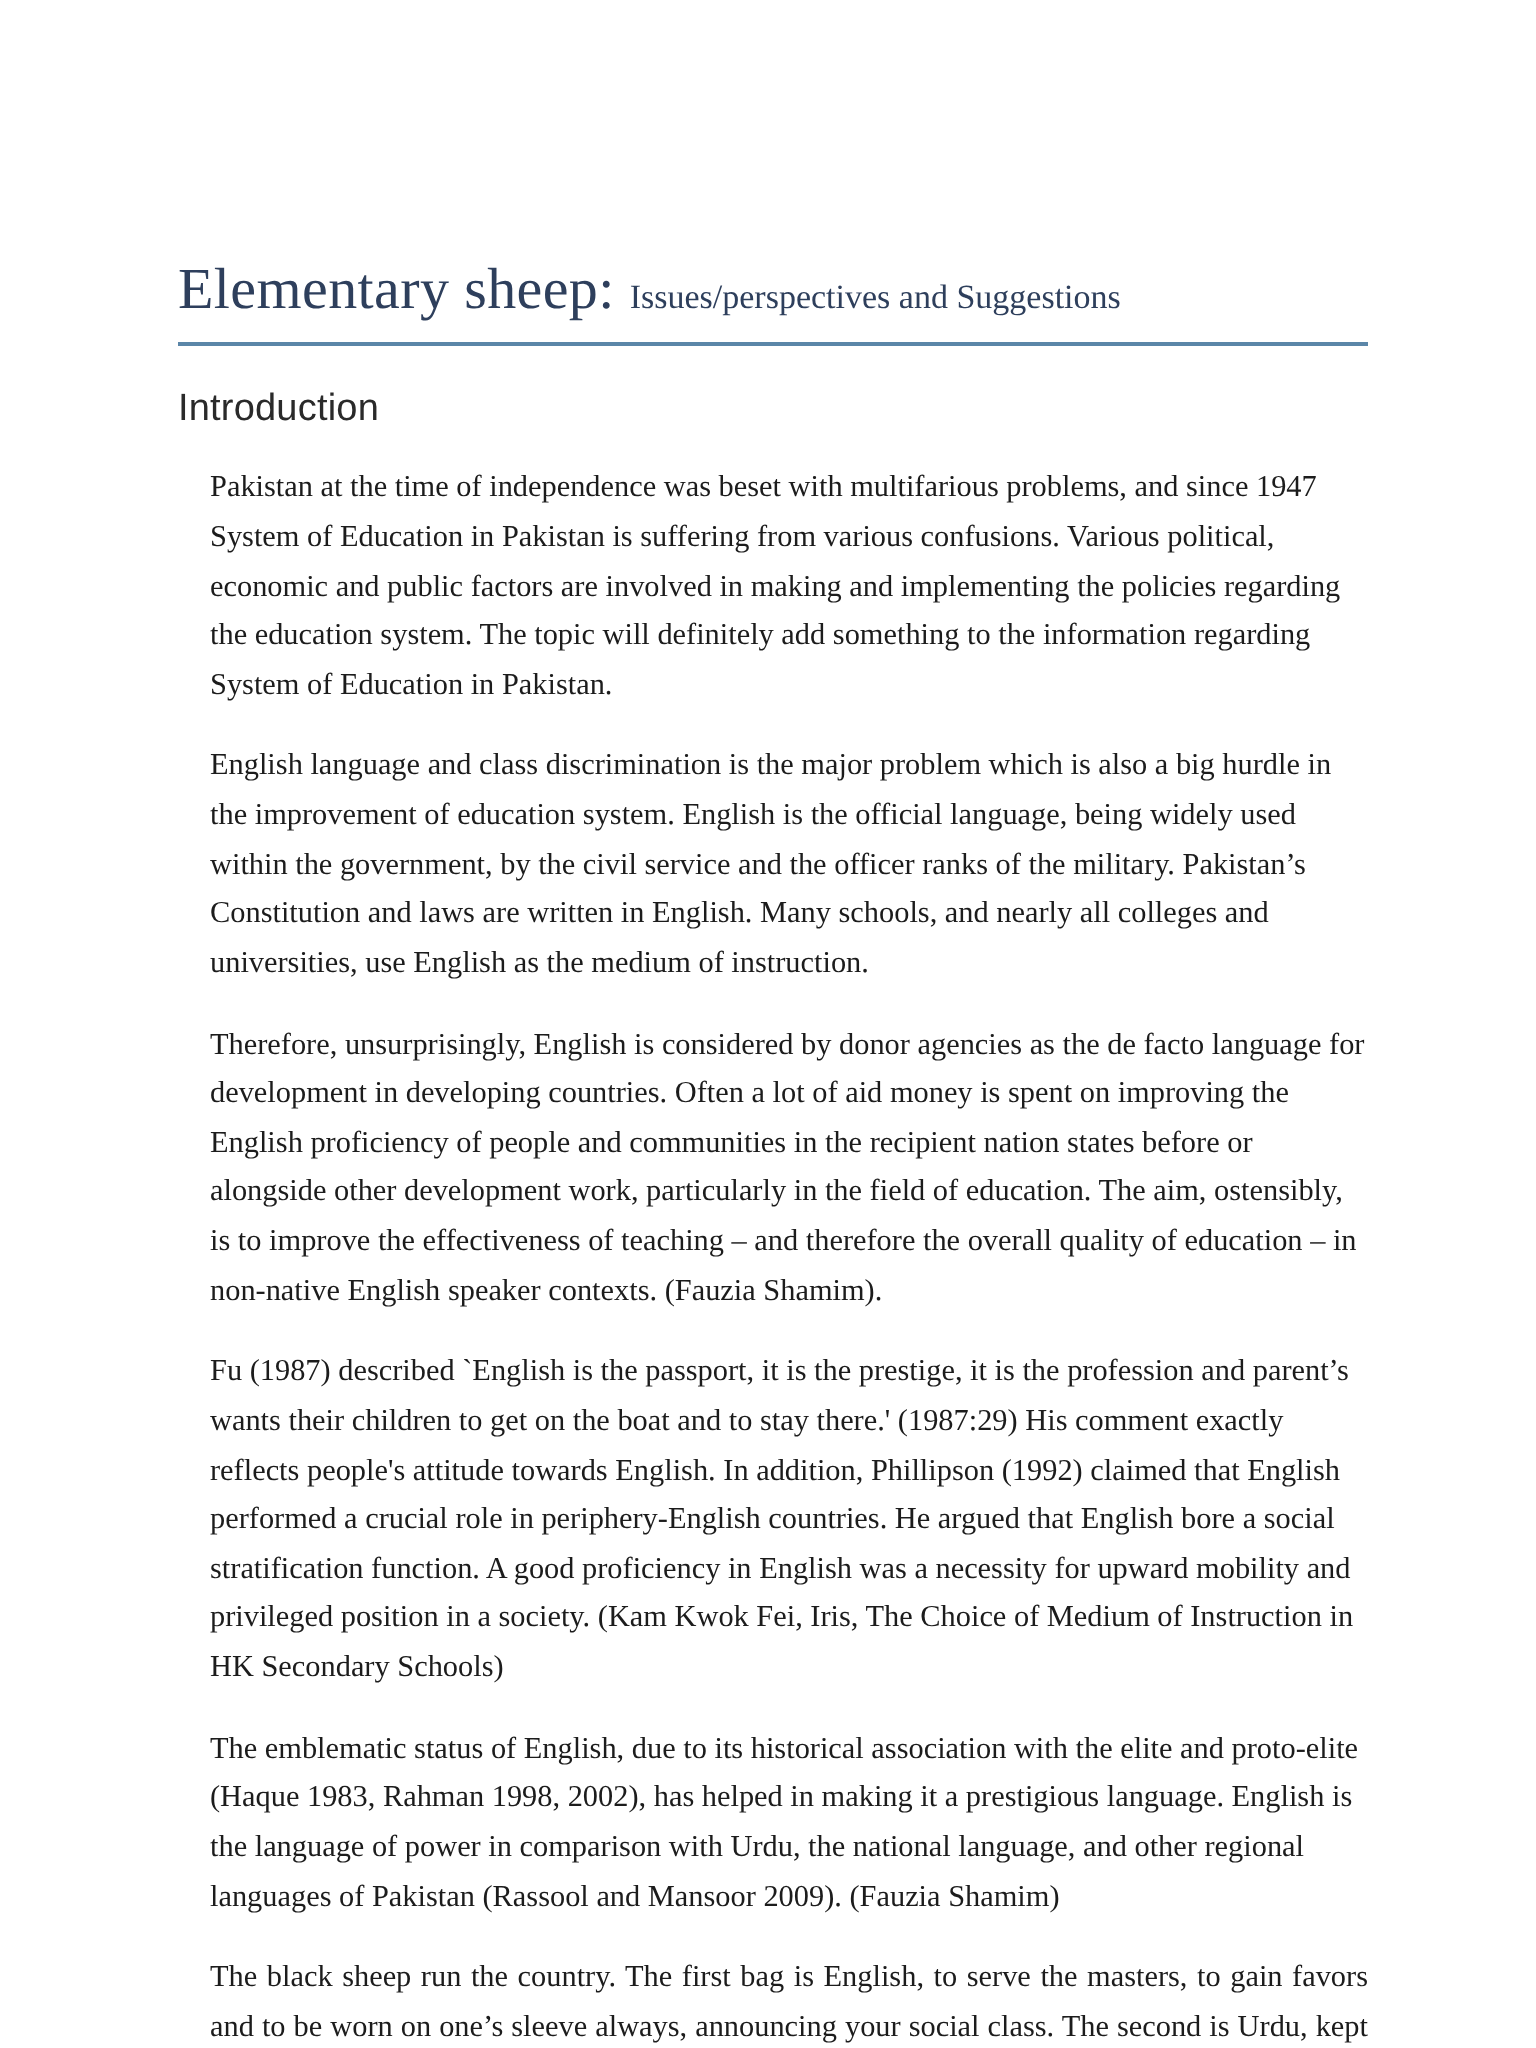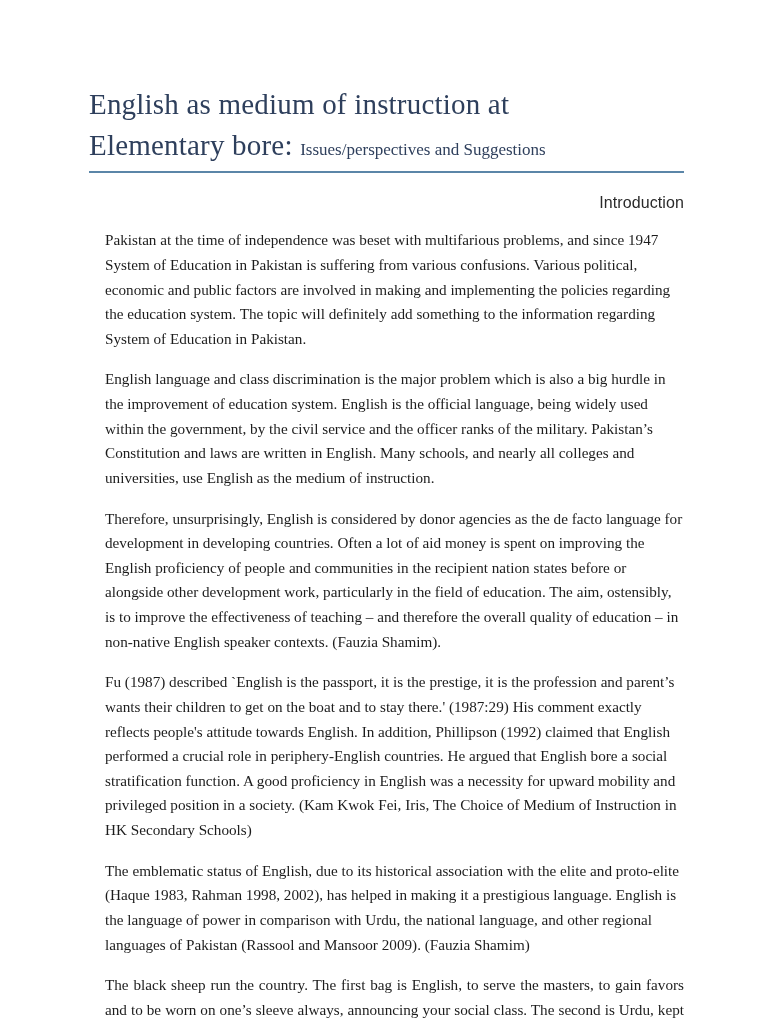--- a/index.html
+++ b/index.html
@@ -41,26 +41,25 @@
     height: 0;
     border-top: 2px solid #5b86a8;
     margin: 5px 0 0 0;
     width: 595px;
   }
 
   
   .section-heading {
     font-family: "Liberation Sans", "DejaVu Sans", sans-serif;
     color: #2a2a2a;
-    font-size: 16px;
+    font-size: 19px;
     font-weight: normal;
     margin: 21px 0 0 0;
     padding: 0;
     letter-spacing: 0.1px;
-    text-align: right;
   }
 
   
   .body-copy {
     font-family: "Liberation Serif", "DejaVu Serif", serif;
     font-size: 15.2px;
     color: #1c1c1c;
     line-height: 1.62;
     margin: 0;
     padding: 0;
@@ -77,22 +76,22 @@
     margin-top: 16px;
   }
 </style>
 </head>
 <body>
 
 <div class="page">
   <div class="content">
 
     <h1 class="doc-title">
-      <span>English as medium of instruction at</span><br>
-      <span>Elementary bore:</span>
+      <br>
+      <span>Elementary sheep:</span>
       <span class="subtitle">Issues/perspectives and Suggestions</span>
     </h1>
 
     <div class="title-rule"></div>
 
     <h2 class="section-heading">Introduction</h2>
 
     <div class="body-copy">
       <p class="para">Pakistan at the time of independence was beset with multifarious problems, and since 1947 System of Education in Pakistan is suffering from various confusions. Various political, economic and public factors are involved in making and implementing the policies regarding the education system. The topic will definitely add something to the information regarding System of Education in Pakistan.</p>
       <p class="para">English language and class discrimination is the major problem which is also a big hurdle in the improvement of education system. English is the official language, being widely used within the government, by the civil service and the officer ranks of the military. Pakistan’s Constitution and laws are written in English. Many schools, and nearly all colleges and universities, use English as the medium of instruction.</p>

